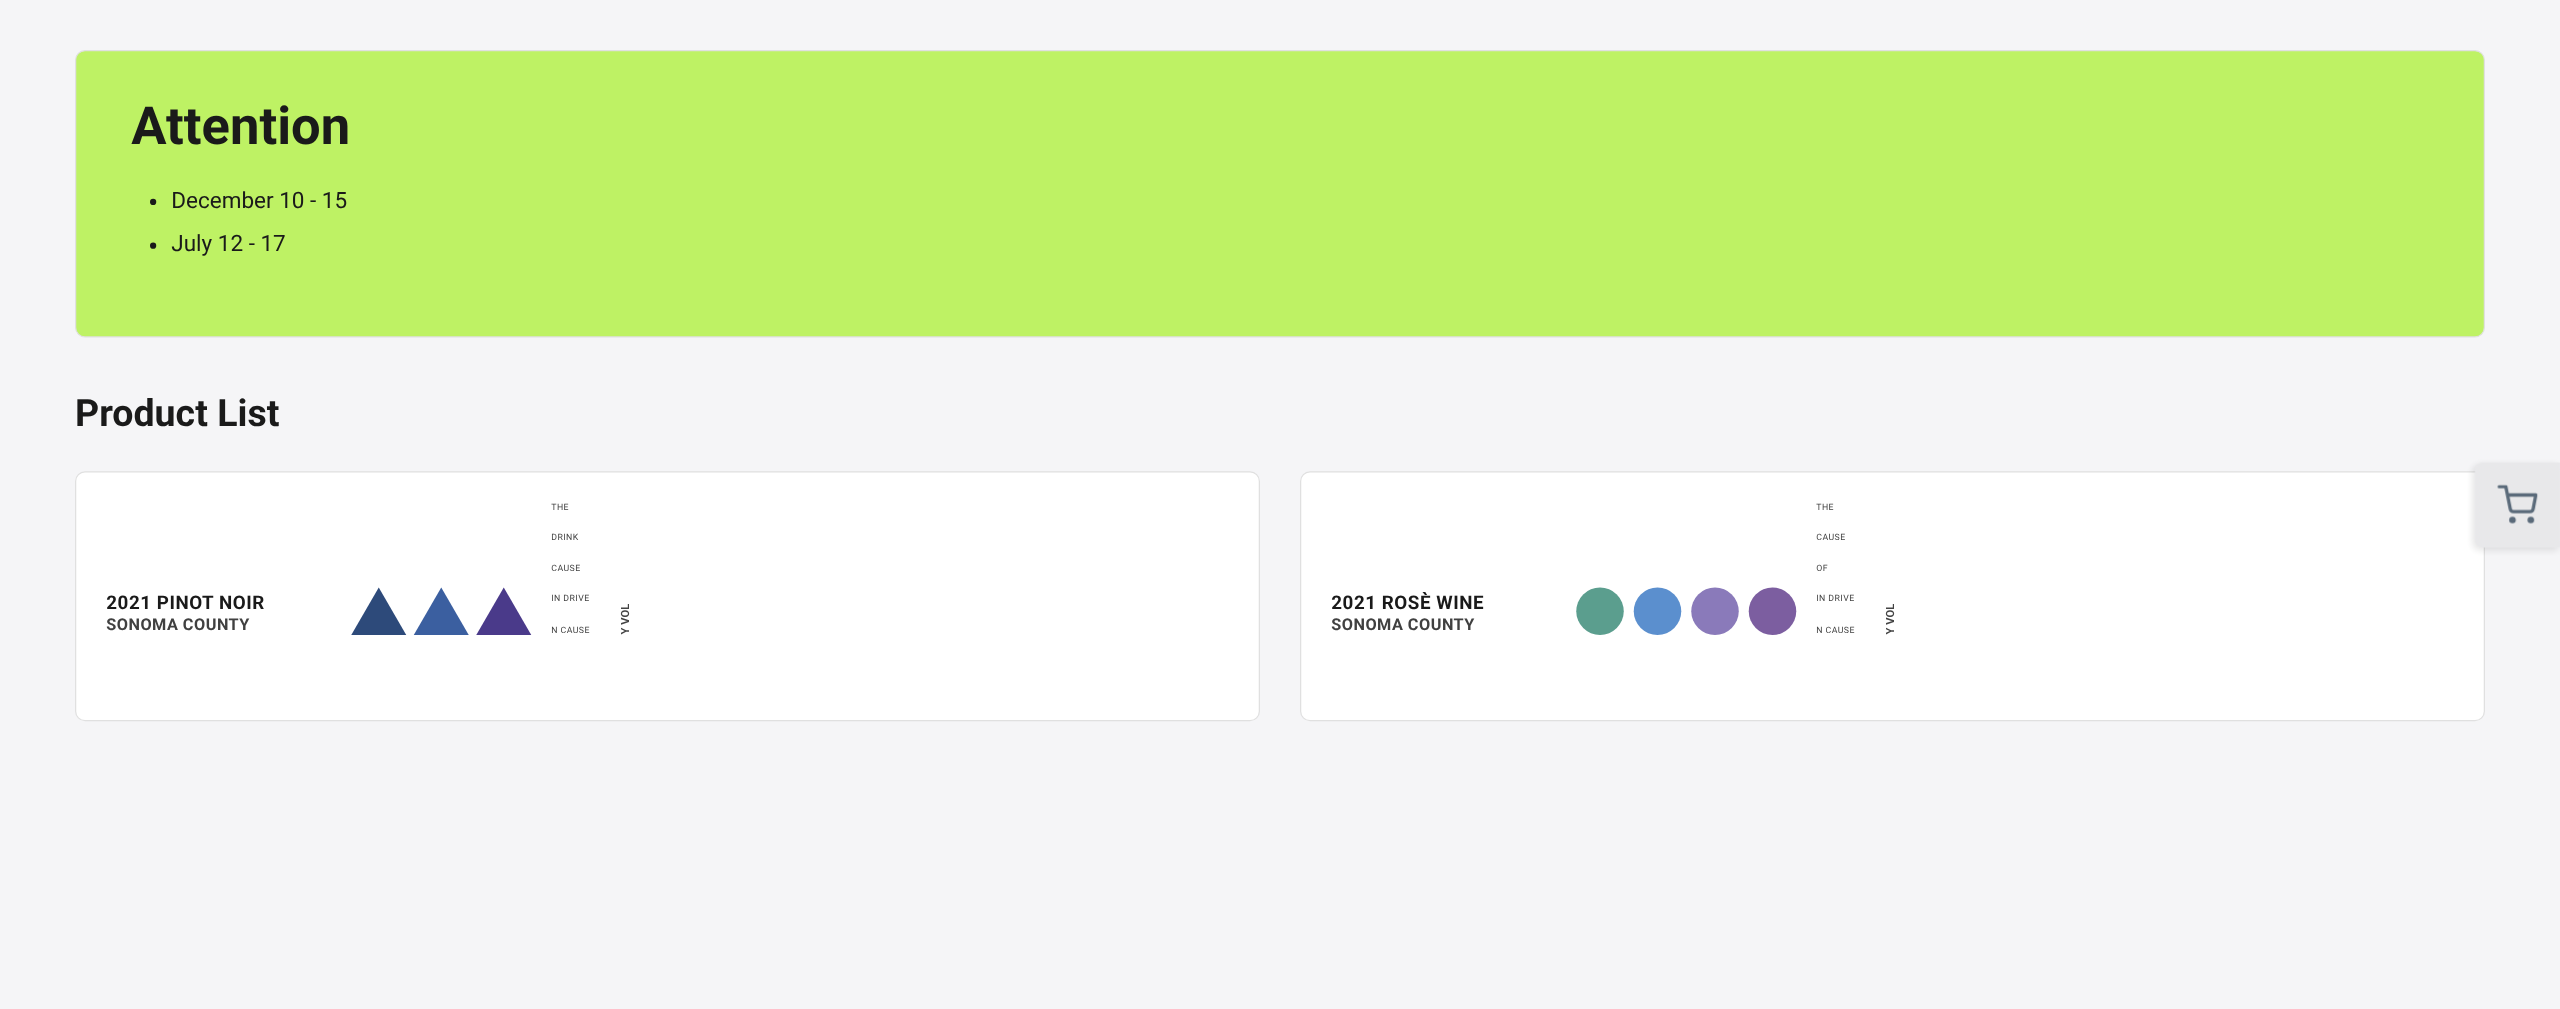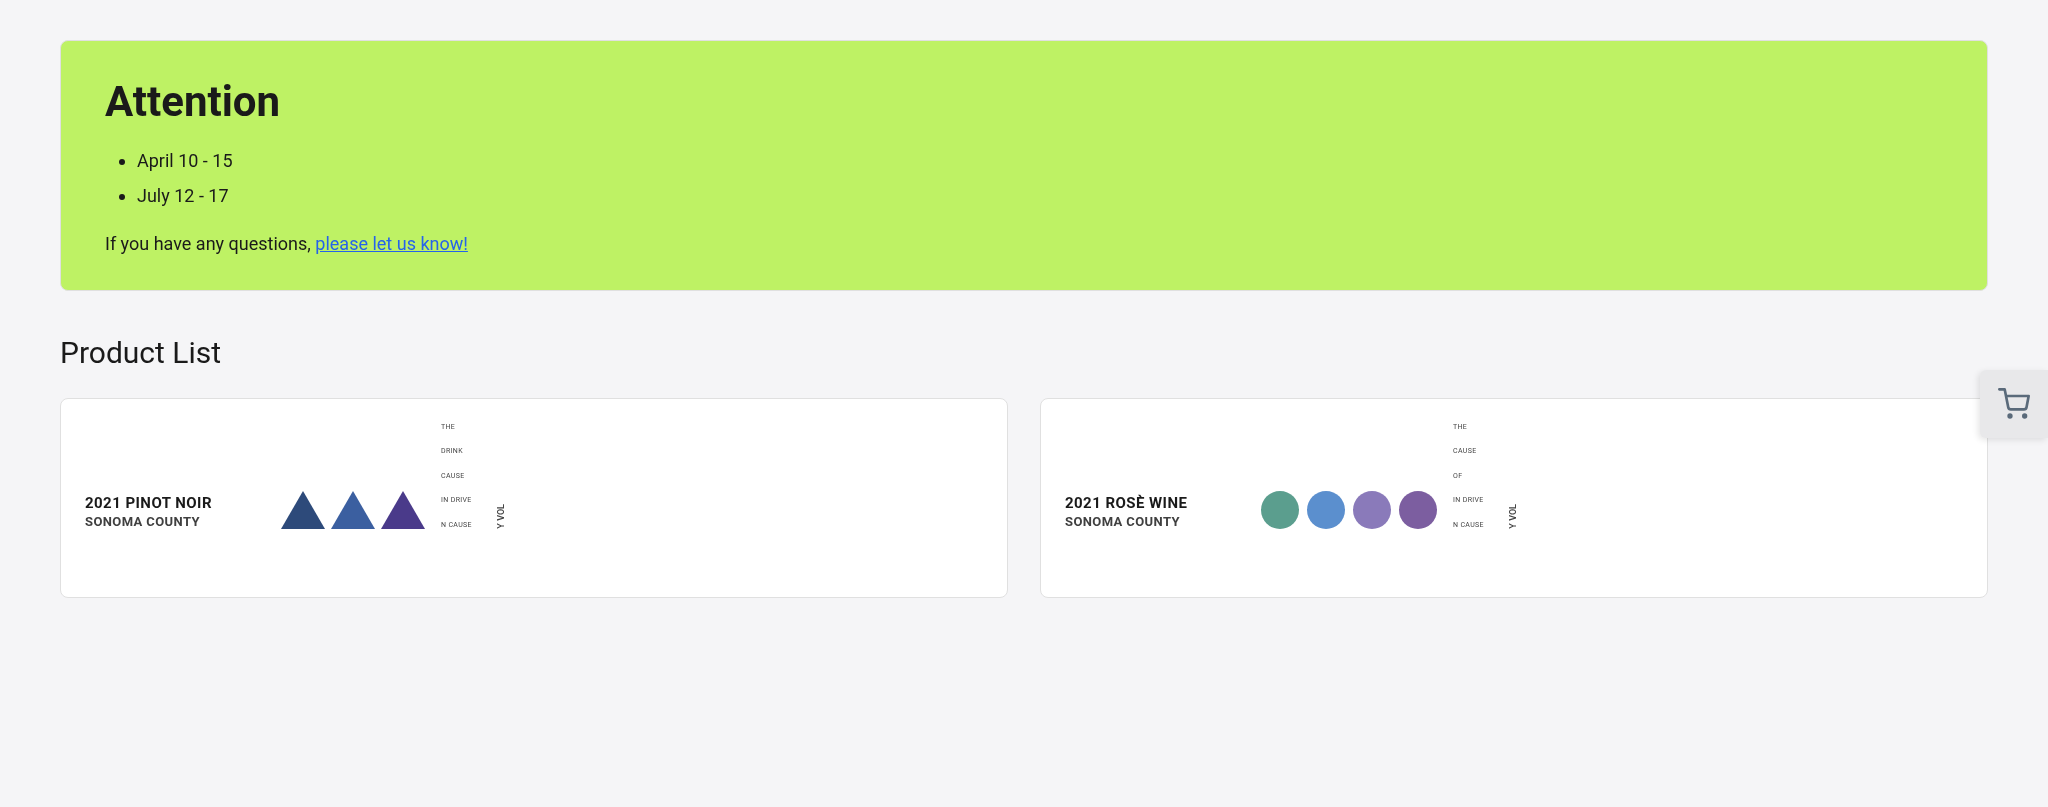--- a/index.html
+++ b/index.html
@@ -57,21 +57,21 @@
     }
 
     .attention-link {
       color: #2563eb;
       text-decoration: underline;
       cursor: pointer;
     }
 
     .section-title {
       font-size: 30px;
-      font-weight: 400;
+      font-weight: 700;
       color: #1a1a1a;
       margin-bottom: 28px;
     }
 
     .product-grid {
       display: grid;
       grid-template-columns: 1fr 1fr;
       gap: 32px;
     }
 
@@ -206,26 +206,23 @@
       height: 32px;
       color: #5a6a7a;
     }
   </style>
 </head>
 <body>
 
 <div class="attention-box">
   <h1 class="attention-title">Attention</h1>
   <ul class="attention-dates">
-    <li>April 10 - 15</li>
+    <li>December 10 - 15</li>
     <li>July 12 - 17</li>
   </ul>
-  <p class="attention-footer">
-    <span>If you have any questions, </span><a class="attention-link" href="#">please let us know!</a>
-  </p>
 </div>
 
 <section>
   <h2 class="section-title">Product List</h2>
 
   <div class="product-grid">
 
     <div class="product-card">
       <div class="product-card-inner">
         <div class="product-info">

